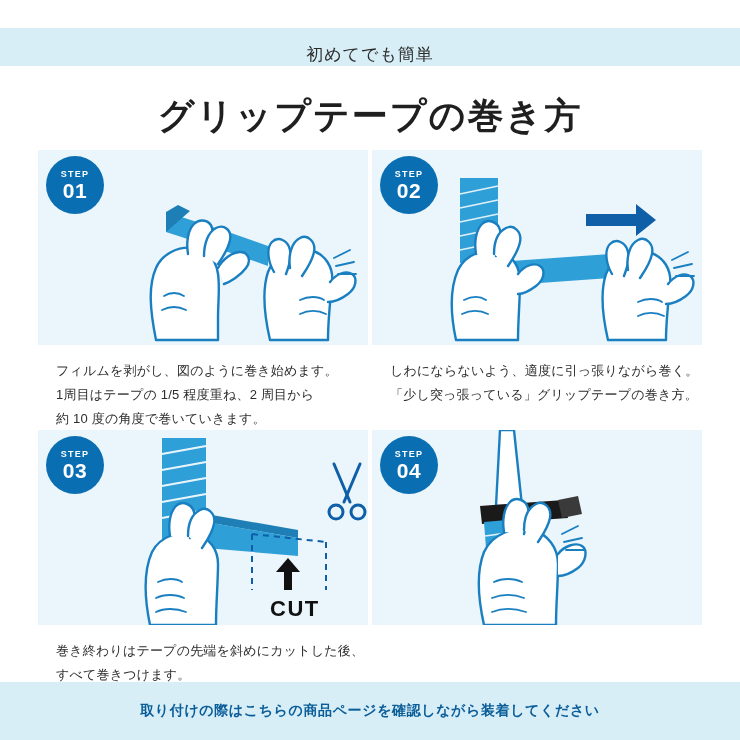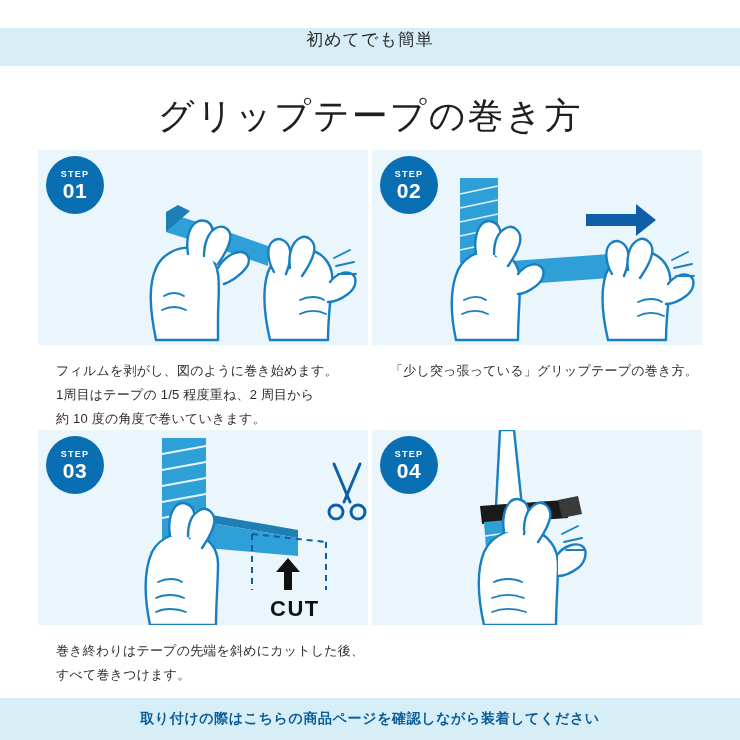--- a/index.html
+++ b/index.html
@@ -14,37 +14,37 @@
     width: 740px; height: 740px;
     background: #ffffff;
   }
 
   
   .banner {
     position: absolute;
     left: 0; top: 28px;
     width: 740px; height: 38px;
     background: #d7eef7;
-    display: flex; align-items: flex-start; justify-content: center;
+    display: flex; align-items: flex-end; justify-content: center;
   }
   .banner-text {
     font-size: 17px;
     letter-spacing: 1px;
     color: #2a2a2a;
     font-weight: 400;
   }
 
   
   .title {
     position: absolute;
     left: 0; top: 92px;
     width: 740px;
     text-align: center;
     font-size: 36px;
-    font-weight: 400;
+    font-weight: 700;
     letter-spacing: 2px;
     color: #1f1f1f;
   }
 
   
   .grid {
     position: absolute;
     left: 0; top: 150px;
     width: 740px; height: 545px;
   }
@@ -88,21 +88,21 @@
     color: #2c2c2c;
     letter-spacing: 0.2px;
     padding-left: 18px;
   }
   .caption div { white-space: nowrap; }
 
   
   .footer {
     position: absolute;
     left: 0; bottom: 0;
-    width: 740px; height: 42px;
+    width: 740px; height: 58px;
     background: #d7eef7;
     display: flex; align-items: center; justify-content: center;
   }
   .footer-text {
     font-size: 14px;
     font-weight: 700;
     color: #0a5d99;
     letter-spacing: 0.6px;
   }
 
@@ -222,20 +222,21 @@
             <path d="M300 110 L316 102 M302 118 L320 114 M304 126 L322 126"></path>
           </g>
         </svg>
 
         <div class="badge">
           <span class="s">STEP</span>
           <span class="n">02</span>
         </div>
       </div>
       <div class="caption">
+        <div>しわにならないよう、適度に引っ張りながら巻く。</div>
         <div>「少し突っ張っている」グリップテープの巻き方。</div>
       </div>
     </div>
 
     <div class="cell c3">
       <div class="illus light">
 
         <svg width="330" height="195" viewBox="0 0 330 195">
 
           <g>

